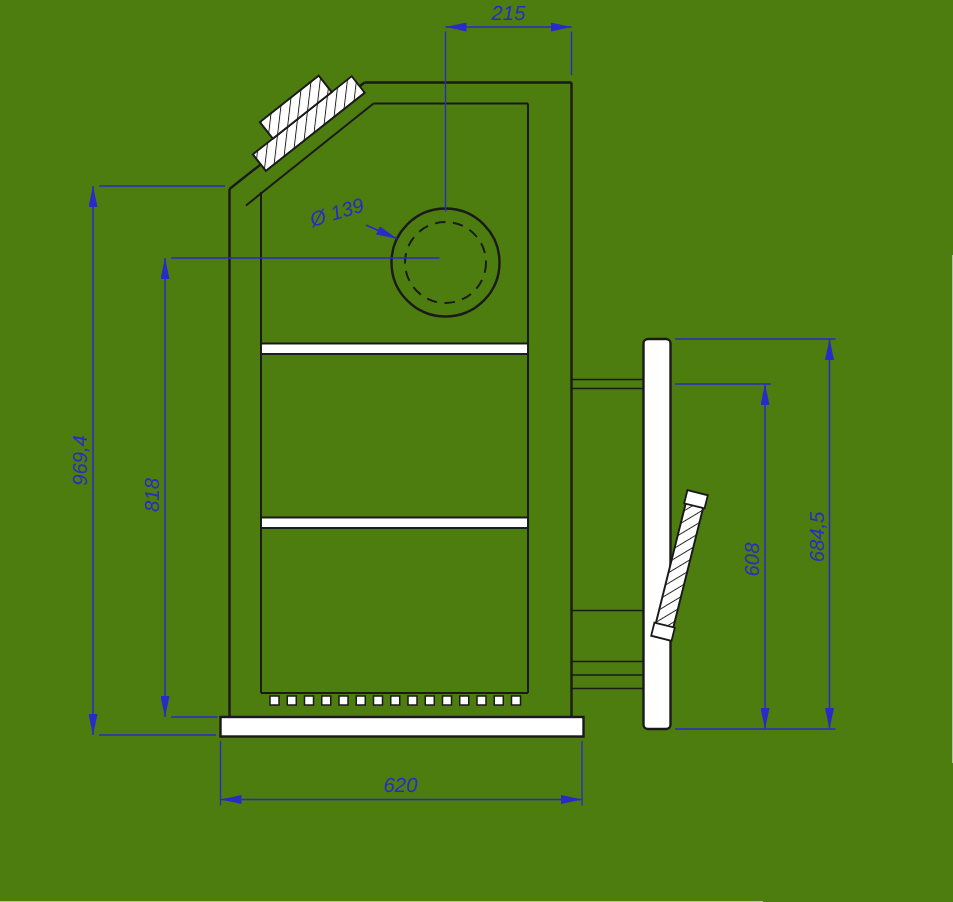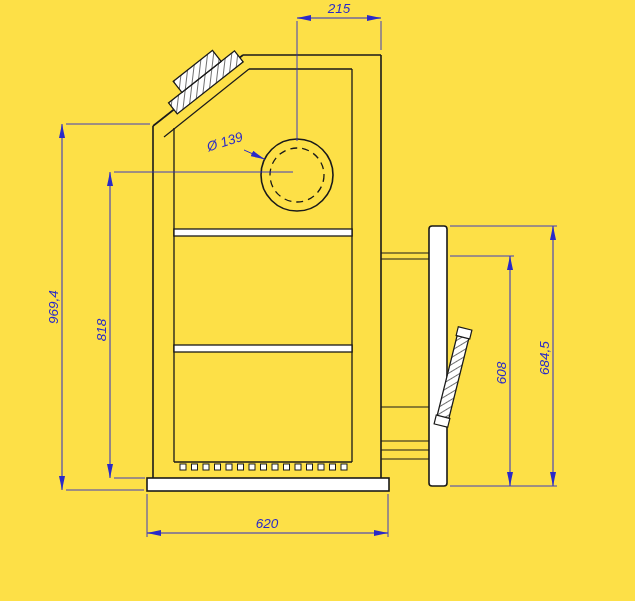--- a/index.html
+++ b/index.html
@@ -7,21 +7,21 @@
     padding: 0;
     background: #ffffff;
     width: 635px;
     height: 601px;
     font-family: "Liberation Sans", sans-serif;
   }
   .canvas {
     position: relative;
     width: 635px;
     height: 601px;
-    background: #fde047;
+    background: #4d7c0f;
     overflow: hidden;
   }
   svg { display: block; }
   .outline   { stroke: #1a1a1a; stroke-width: 1.6; fill: none; }
   .inner     { stroke: #1a1a1a; stroke-width: 1.3; fill: none; }
   .thin      { stroke: #1a1a1a; stroke-width: 1;   fill: none; }
   .whitefill { fill: #ffffff; }
   .dim       { stroke: #2a2ac8; stroke-width: 1; fill: none; }
   .ext       { stroke: #2a2ac8; stroke-width: 0.9; fill: none; }
   .dim-text  {

